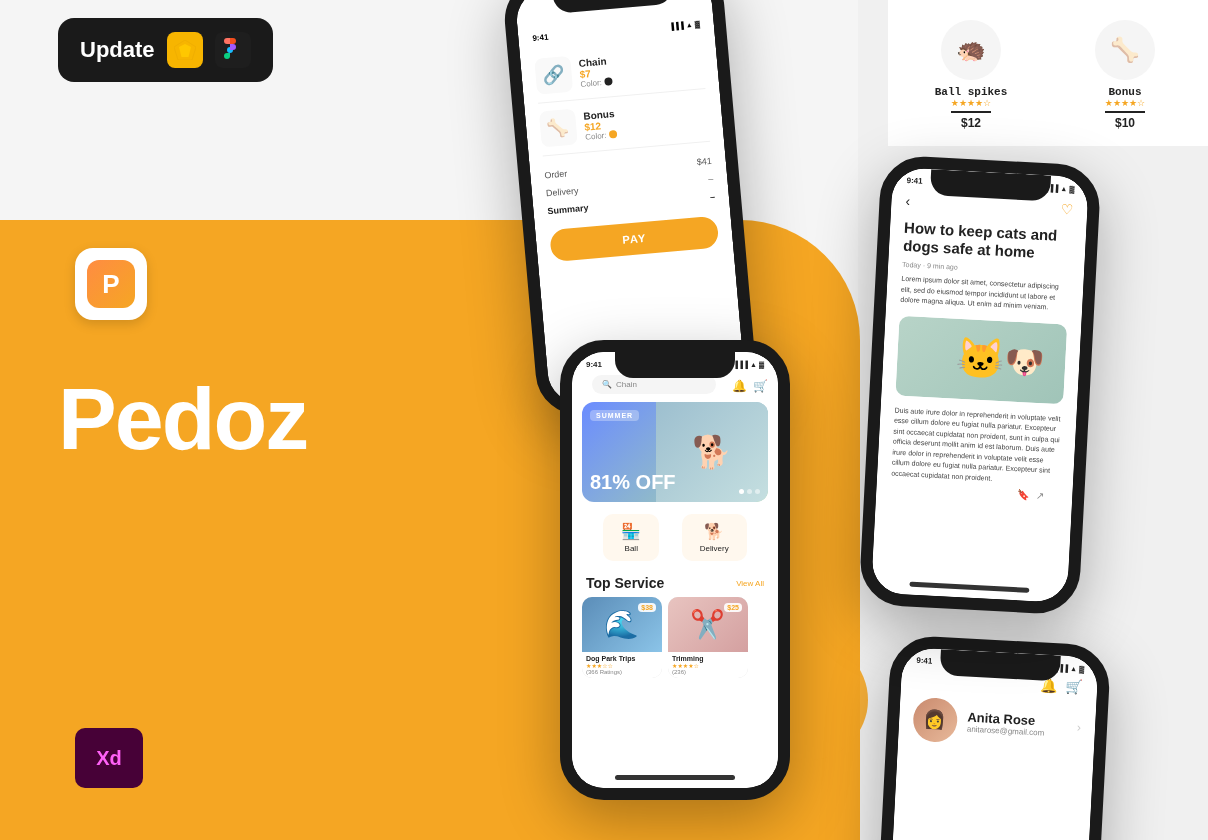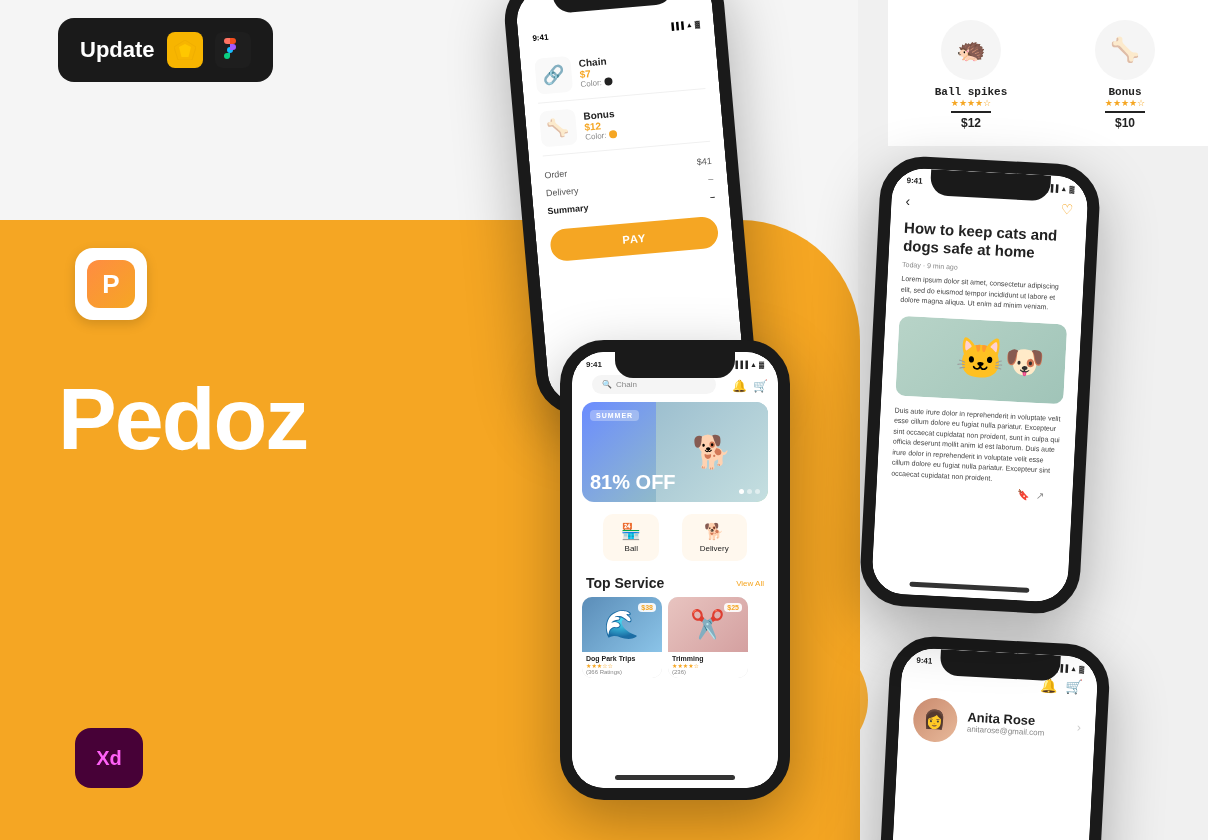--- a/index.html
+++ b/index.html
@@ -106,21 +106,21 @@
       margin-top: 8px;
       opacity: 0.95;
     }
 
     
     .xd-icon {
       position: absolute;
       bottom: 52px; left: 75px;
       width: 68px; height: 60px;
       background: #470137;
-      border-radius: 16px;
+      border-radius: 10px;
       display: flex; align-items: center; justify-content: center;
       z-index: 10;
     }
     .xd-text {
       color: #FF61F6;
       font-size: 20px;
       font-weight: 700;
     }
 
     

